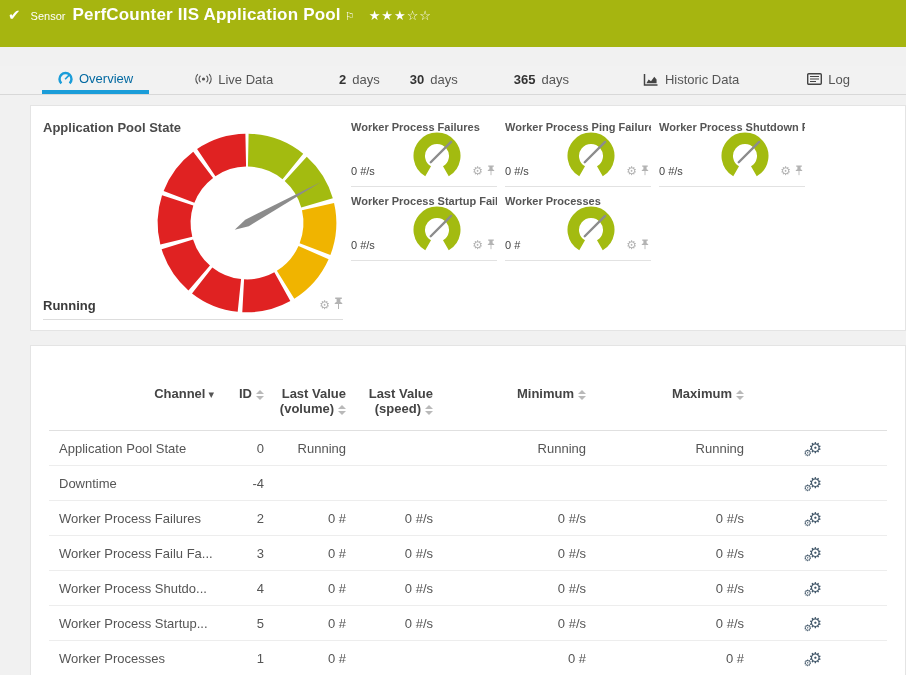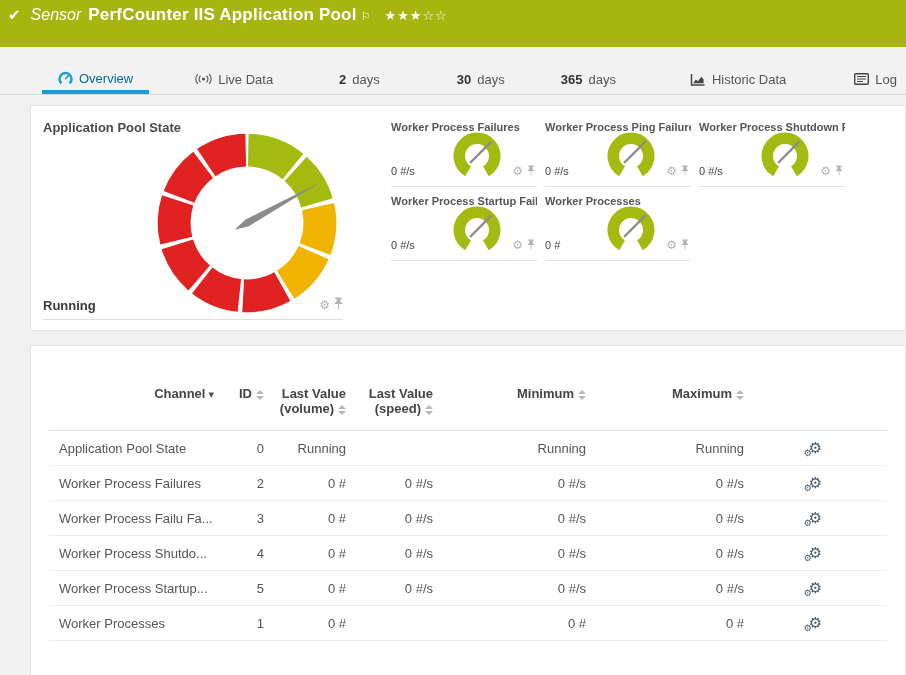--- a/index.html
+++ b/index.html
@@ -4,37 +4,37 @@
 <style>
   * { margin:0; padding:0; box-sizing:border-box; }
   html,body { width:906px; height:675px; overflow:hidden; background:#f1f1f1;
     font-family:"Liberation Sans","DejaVu Sans",sans-serif; }
 
   
   .statusbar { height:47px; background:#a6b510; color:#fff; padding:5px 10px 0 8px;
     position:relative; }
   .status-line1 { display:flex; align-items:baseline; }
   .check-icon { font-size:15px; font-weight:bold; margin-right:10px; }
-  .sensor-kind { font-style:italic; font-size:16px; margin-right:7px; }
+  .sensor-kind { font-size:11px; margin-right:7px; }
   .sensor-title { font-weight:bold; font-size:17px; letter-spacing:.2px; }
   .flag-icon { font-size:11px; vertical-align:super; margin-left:4px; }
   .stars { margin-left:14px; font-size:13px; letter-spacing:1px; }
   .status-ok { font-size:11px; font-weight:bold; margin:4px 0 0 40px; }
 
   
   .tabs { margin-top:19px; height:29px; display:flex; align-items:stretch;
     padding-left:42px; border-bottom:1px solid #d8d8d8; background:#f2f2f2; }
   .tab { display:flex; align-items:center; gap:6px; font-size:13px; color:#555;
     cursor:pointer; padding:0 2px 2px 2px; white-space:nowrap; }
   .tab .num { font-weight:bold; color:#333; }
   .tab.active { color:#0369a1; border-bottom:4px solid #1b9dd9; padding:0 16px 0 16px; }
   .tab-icon { display:inline-flex; align-items:center; }
 
   
-  .panel { background:#fff; border:1px solid #e4e4e4; margin-left:30px;gap:40px; }
+  .panel { background:#fff; border:1px solid #e4e4e4; margin-left:30px; }
   .panel-gauges { margin-top:10px; height:226px; padding:10px 12px; display:flex; }
 
   
   .big-tile { width:300px; position:relative; flex:none; }
   .big-title { font-size:13px; font-weight:bold; color:#4a4a4a; padding-top:4px; }
   .big-gauge-svg { position:absolute; top:13px; right:2px; width:188px; height:188px; }
   .big-footer { position:absolute; left:0; right:0; bottom:0; display:flex;
     justify-content:space-between; align-items:center; padding-bottom:5px;
     border-bottom:1px solid #ddd; }
   .big-status { font-size:13px; font-weight:bold; color:#3a3a3a; }
@@ -105,21 +105,21 @@
           <circle cx="9" cy="6" r="1.7" fill="#555"></circle>
           <path d="M5.8 2.6a4.6 4.6 0 0 0 0 6.8 M12.2 2.6a4.6 4.6 0 0 1 0 6.8 M3 .8a7.4 7.4 0 0 0 0 10.4 M15 .8a7.4 7.4 0 0 1 0 10.4" fill="none" stroke="#555" stroke-width="1.2"></path>
         </svg>
     </span>
     <span>Live Data</span>
   </div>
   <div class="tab" style="margin-left:62px">
     <span class="num">2</span>
     <span>days</span>
   </div>
-  <div class="tab" style="margin-left:73px">
+  <div class="tab" style="margin-left:26px">
     <span class="num">30</span>
     <span>days</span>
   </div>
   <div class="tab" style="margin-left:52px">
     <span class="num">365</span>
     <span>days</span>
   </div>
   <div class="tab" style="margin-left:70px">
     <span class="tab-icon">
       <svg width="16" height="13" viewBox="0 0 16 14">
@@ -278,20 +278,29 @@
       <tr>
         <td class="c-name">Application Pool State</td>
         <td>0</td>
         <td>Running</td>
         <td></td>
         <td>Running</td>
         <td>Running</td>
         <td class="c-icon"><span class="rowgear"><span class="g-big">⚙</span><span class="g-small">⚙</span></span></td>
       </tr>
       <tr>
+        <td class="c-name">Downtime</td>
+        <td>-4</td>
+        <td></td>
+        <td></td>
+        <td></td>
+        <td></td>
+        <td class="c-icon"><span class="rowgear"><span class="g-big">⚙</span><span class="g-small">⚙</span></span></td>
+      </tr>
+      <tr>
         <td class="c-name">Worker Process Failures</td>
         <td>2</td>
         <td>0 #</td>
         <td>0 #/s</td>
         <td>0 #/s</td>
         <td>0 #/s</td>
         <td class="c-icon"><span class="rowgear"><span class="g-big">⚙</span><span class="g-small">⚙</span></span></td>
       </tr>
       <tr>
         <td class="c-name">Worker Process Failu Fa...</td>

